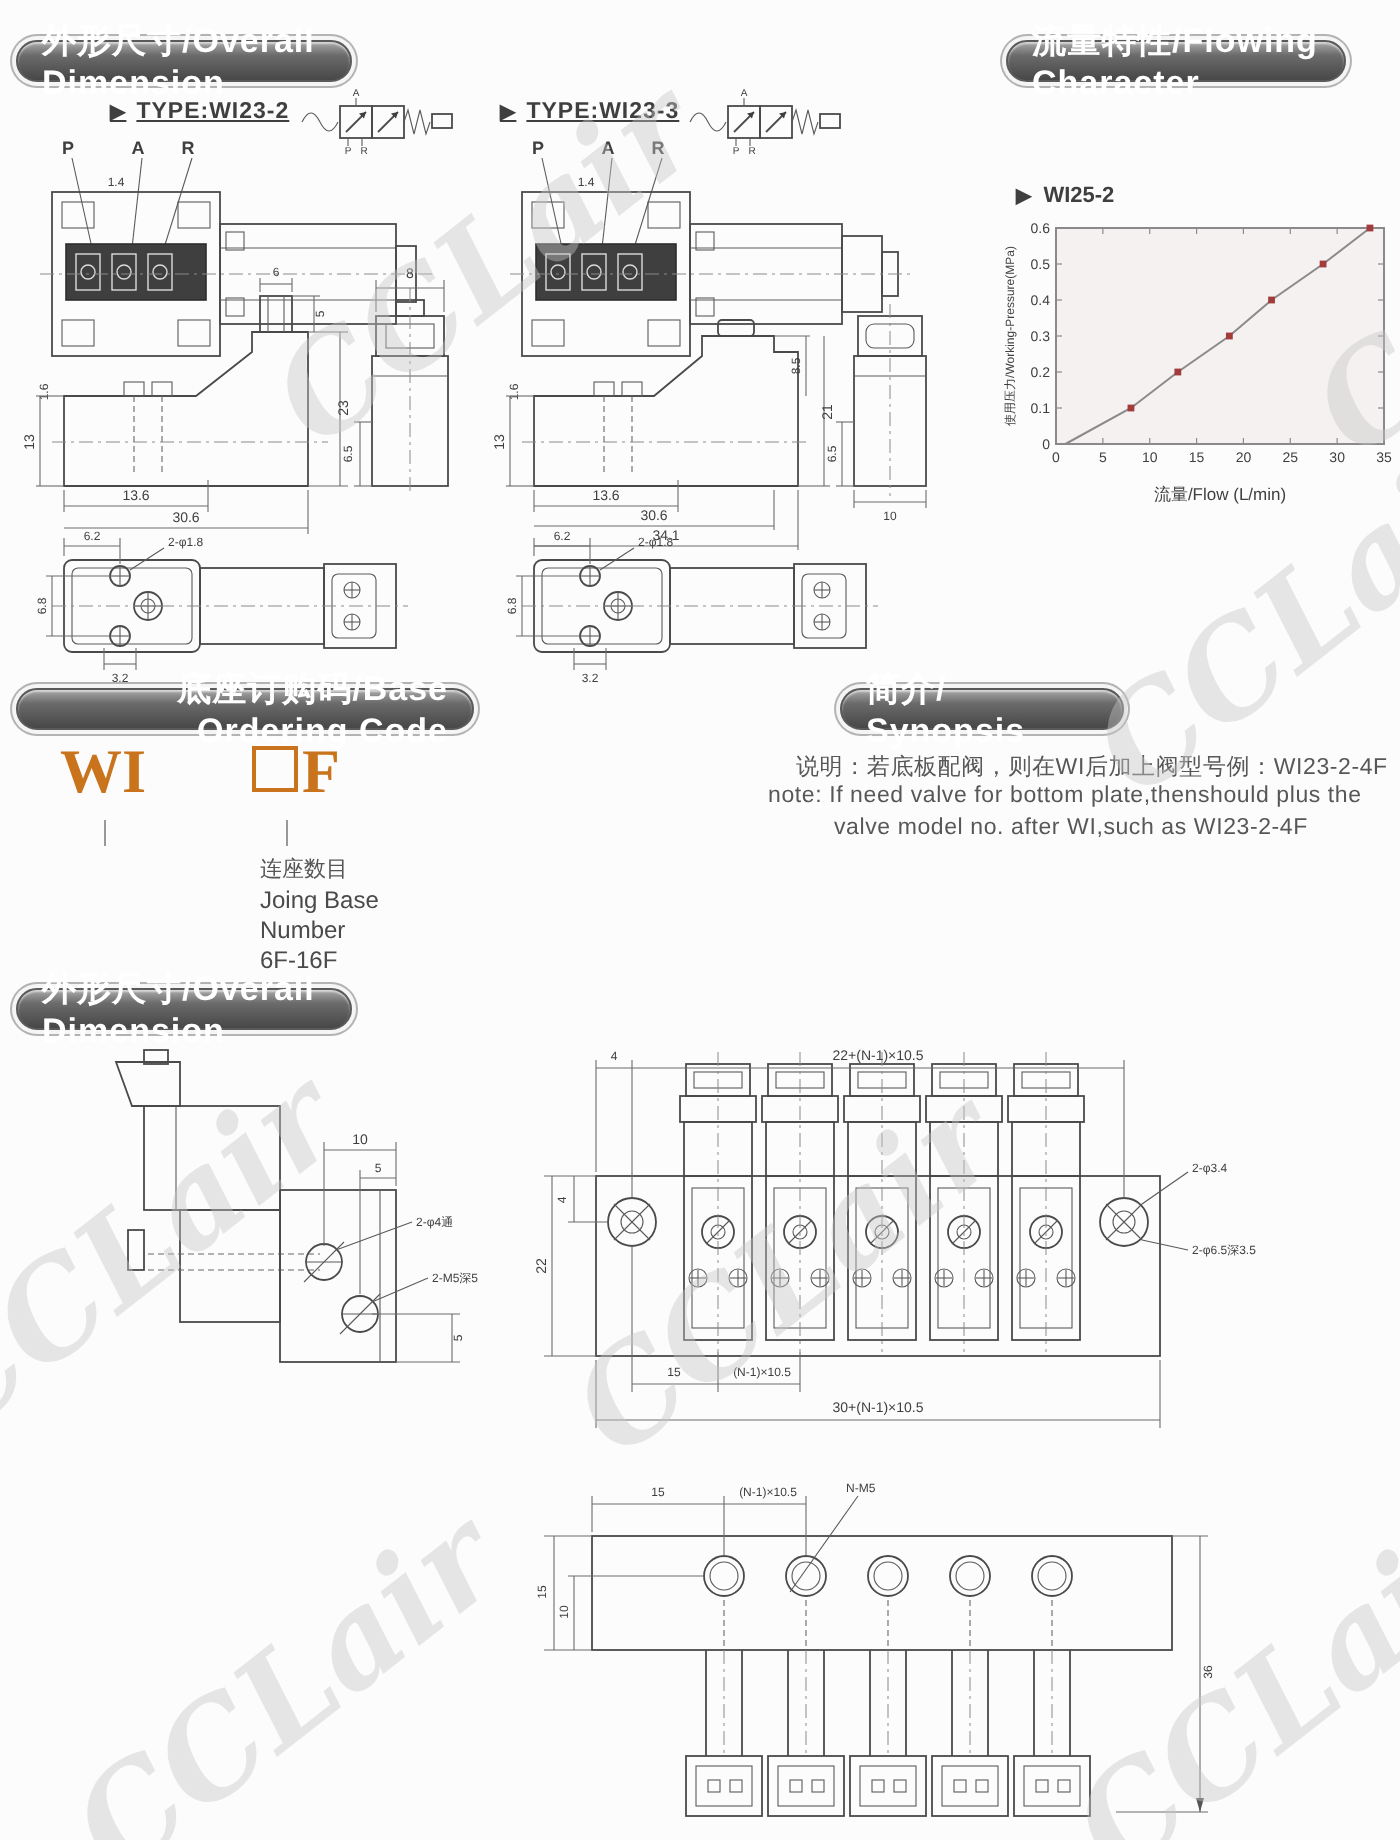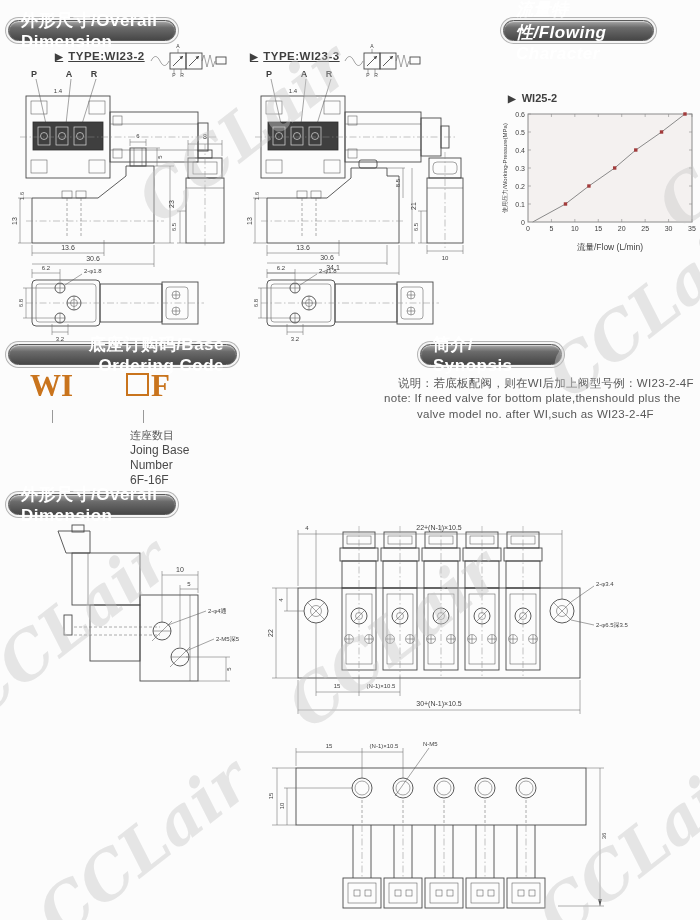--- a/index.html
+++ b/index.html
@@ -46,21 +46,21 @@
 
   <div class="wm" style="left:120px;top:95px;">CCLair</div>
   <div class="wm" style="left:640px;top:100px;">CCLair</div>
   <div class="wm" style="left:530px;top:270px;">CCLair</div>
   <div class="wm" style="left:-60px;top:590px;">CCLair</div>
   <div class="wm" style="left:270px;top:600px;">CCLair</div>
   <div class="wm" style="left:20px;top:810px;">CCLair</div>
   <div class="wm" style="left:520px;top:810px;">CCLair</div>
 
   <div class="banner" style="left:8px;top:20px;width:168px;">外形尺寸/Overall Dimension</div>
-  <div class="banner" style="left:503px;top:20px;width:151px;font-style:italic;">流量特性/Flowing Character</div>
+  <div class="banner" style="left:503px;top:20px;width:170px;">流量特性/Flowing Character</div>
   <div class="banner" style="left:8px;top:344px;width:229px;text-align:right;">底座订购码/Base Ordering Code</div>
   <div class="banner" style="left:420px;top:344px;width:142px;">简介/ Synopsis</div>
   <div class="banner" style="left:8px;top:494px;width:168px;">外形尺寸/Overall Dimension</div>
 
   <div class="typehdr" style="left:55px;top:50px;">
     <span class="blt">▶</span><span>TYPE:WI23-2</span>
   </div>
   <div class="typehdr" style="left:250px;top:50px;">
     <span class="blt">▶</span><span>TYPE:WI23-3</span>
   </div>

